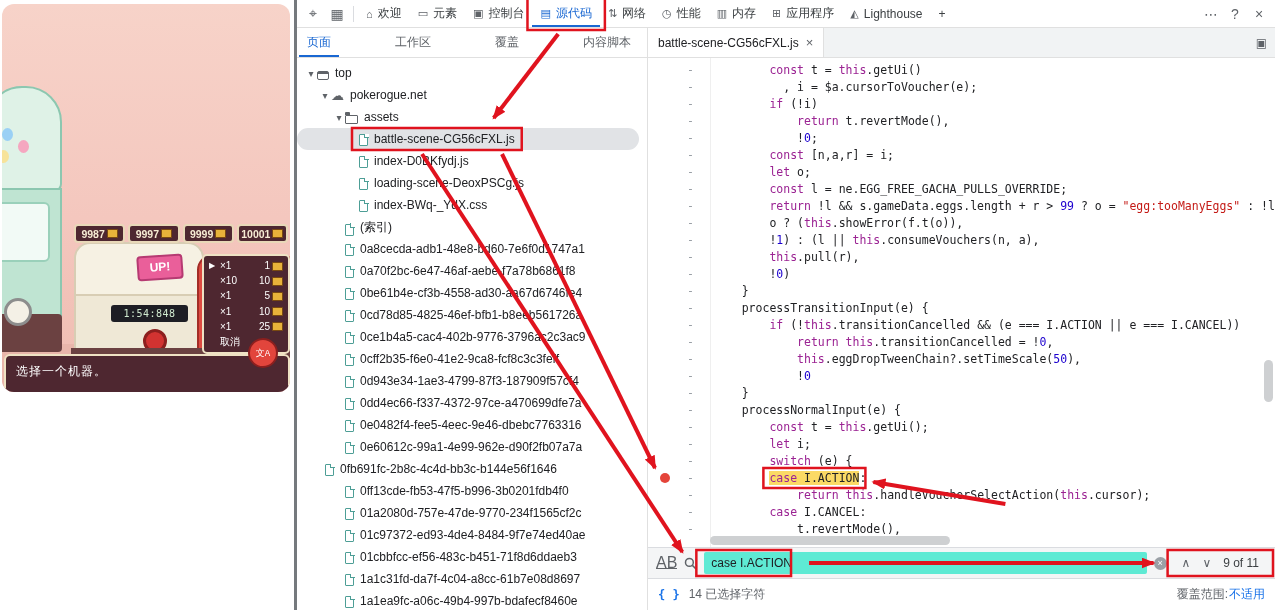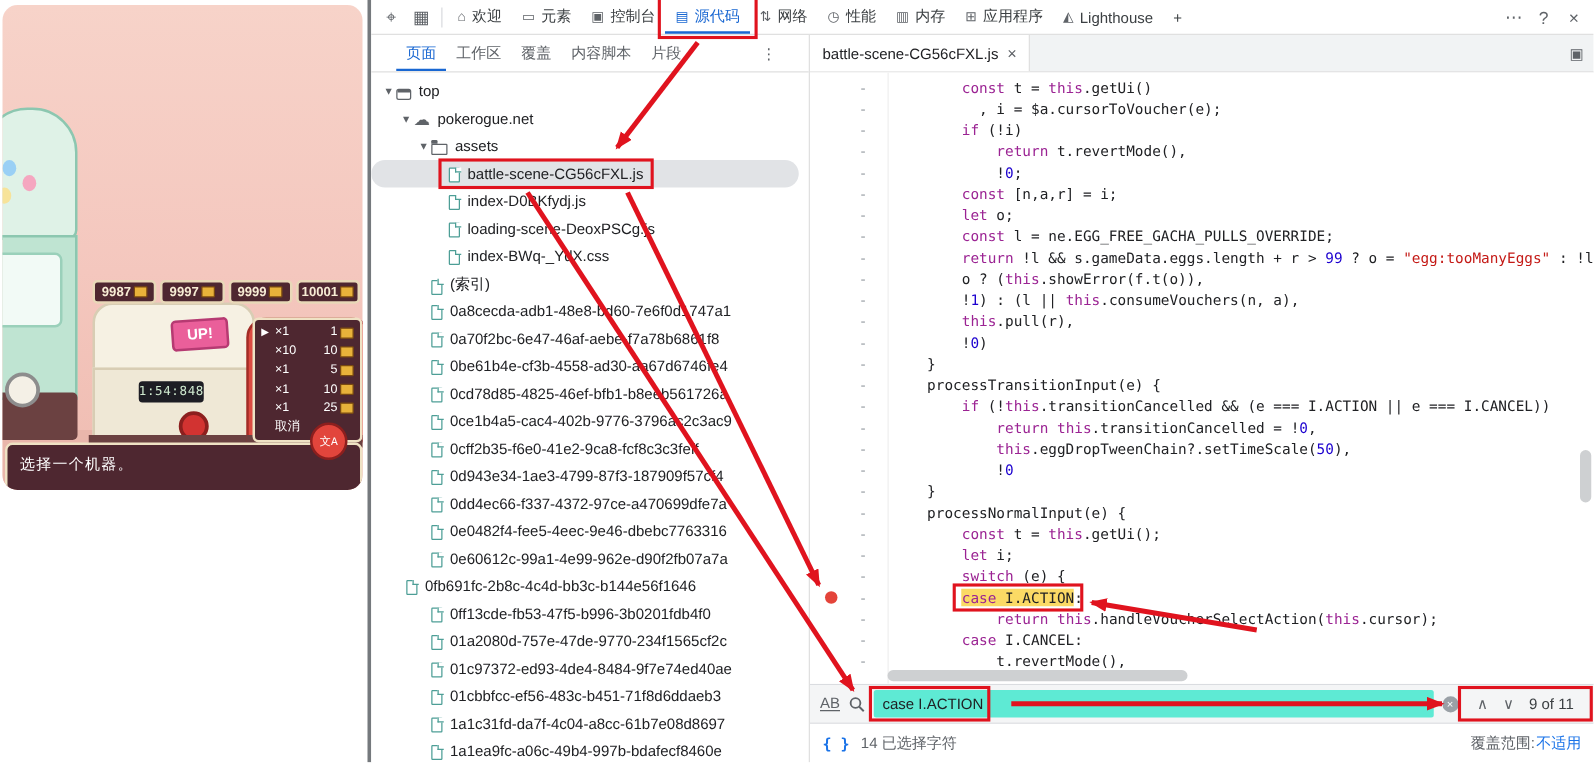--- a/index.html
+++ b/index.html
@@ -15,21 +15,21 @@
   .egg{position:absolute;width:11px;height:13px;border-radius:50%;}
   .mint-body{position:absolute;left:-16px;top:184px;width:72px;height:128px;background:#bfe4d2;border:2px solid #8cc7b0;}
   .mint-window{position:absolute;left:-6px;top:198px;width:50px;height:56px;background:#f2faf6;border:2px solid #9ad0ba;border-radius:6px;}
   .mint-base{position:absolute;left:-18px;top:310px;width:78px;height:38px;background:#6b4141;border-radius:4px;}
   .mint-dial{position:absolute;left:2px;top:294px;width:22px;height:22px;background:#f4f0e6;border:3px solid #8d8d8d;border-radius:50%;}
   
   .wm-canopy{position:absolute;left:72px;top:238px;width:126px;height:52px;background:#f6f1e3;border:2px solid #d8cdb4;border-radius:16px 16px 4px 4px;}
   .wm-sign{position:absolute;left:135px;top:251px;width:42px;height:21px;background:#ea5f9a;border:2px solid #b63a72;border-radius:4px;
      color:#fff;font-weight:bold;font-size:12px;text-align:center;line-height:21px;transform:rotate(-4deg);}
   .wm-mid{position:absolute;left:72px;top:290px;width:126px;height:60px;background:#efe8d6;border:2px solid #d8cdb4;}
-  .wm-display{position:absolute;left:109px;top:301px;width:52px;height:17px;background:#1d1d24;border-radius:3px;color:#cfe9cf;
+  .wm-display{position:absolute;left:109px;top:301px;width:77px;height:17px;background:#1d1d24;border-radius:3px;color:#cfe9cf;
      font-family:"DejaVu Sans Mono",monospace;font-size:10px;text-align:center;line-height:17px;letter-spacing:.5px;}
   .wm-knob{position:absolute;left:141px;top:325px;width:18px;height:18px;background:#d23331;border:3px solid #8c1f1e;border-radius:50%;}
   .wm-base{position:absolute;left:69px;top:344px;width:132px;height:10px;background:#6b4141;}
   
   .rm-body{position:absolute;left:195px;top:250px;width:96px;height:96px;background:#dd4a41;border:2px solid #a32c26;border-radius:16px 16px 0 0;}
   .rm-window{position:absolute;left:209px;top:268px;width:40px;height:34px;background:#3a2430;border-radius:6px;}
   .rm-base{position:absolute;left:195px;top:344px;width:96px;height:10px;background:#6b4141;}
   
   .vrow{position:absolute;left:72px;top:220px;right:2px;height:19px;display:flex;gap:3px;z-index:4;}
   .vbox{flex:1;display:flex;align-items:center;justify-content:center;gap:2px;background:#4e2730;border:2px solid #e8d8b8;border-radius:4px;
@@ -52,21 +52,21 @@
   .tb-icon{width:24px;text-align:center;color:#5f6368;font-size:14px;cursor:default;}
   .tb-sep{width:1px;height:16px;background:#dadce0;margin:0 4px;}
   #tb-tabs{display:flex;height:100%;}
   .tb-tab{display:flex;align-items:center;gap:5px;padding:0 8px;height:100%;color:#3c4043;white-space:nowrap;}
   .tb-tab .tbt-icon{font-size:11px;color:#5f6368;}
   .tb-tab.sel{color:#1967d2;box-shadow:inset 0 -2px 0 #1967d2;}
   .tb-tab.sel .tbt-icon{color:#1967d2;}
   .tb-right{margin-left:auto;display:flex;align-items:center;}
   .dt-main{display:flex;height:582px;}
   .dt-sidebar{width:351px;border-right:1px solid #e0e0e0;display:flex;flex-direction:column;box-sizing:border-box;}
-  #src-tabs{height:29px;display:flex;align-items:center;border-bottom:1px solid #e0e0e0;padding:0 20px;color:#5f6368;}
+  #src-tabs{height:29px;display:flex;align-items:center;border-bottom:1px solid #e0e0e0;padding:0 2px;color:#5f6368;gap:48px;}
   .src-tab{padding:0 8px;height:29px;line-height:29px;white-space:nowrap;}
   .src-tab.sel{color:#1967d2;box-shadow:inset 0 -2px 0 #1967d2;}
   .src-more{margin-left:auto;color:#5f6368;padding:0 6px;}
   #tree{flex:1;overflow:hidden;padding-top:4px;color:#202124;}
   .trow{height:22px;display:flex;align-items:center;white-space:nowrap;}
   .trow.sel{background:#e1e3e6;border-radius:12px;margin-right:8px;}
   .tarrow{width:12px;text-align:center;color:#5f6368;font-size:10px;flex:none;}
   .row-inner{display:flex;align-items:flex-end;gap:6px;}
   .tlabel{font-size:12px;}
   .ic-frame{width:12px;height:9px;border:1.5px solid #5f6368;border-radius:2px;position:relative;flex:none;box-sizing:border-box;}
@@ -90,21 +90,21 @@
   .ctext{padding-left:4px;color:#202124;}
   .kw{color:#9b2393;}
   .str{color:#c41a16;}
   .num{color:#1c00cf;}
   .match{background:#fbda65;}
   .hscroll{position:absolute;left:62px;right:14px;bottom:2px;height:9px;}
   .hthumb{width:240px;height:9px;background:#ced0d2;border-radius:5px;}
   .vscroll{position:absolute;right:2px;top:2px;bottom:14px;width:9px;}
   .vthumb{position:absolute;top:300px;height:42px;width:9px;background:#ced0d2;border-radius:5px;}
   .ed-search{height:30px;border-top:1px solid #dadce0;background:#f4f5f6;display:flex;align-items:center;padding:0 8px;gap:7px;}
-  .mc-icon{font-size:12px;color:#5f6368;border-bottom:1px solid #5f6368;line-height:11px;text-align:right;}
+  .mc-icon{font-size:16px;color:#5f6368;border-bottom:1px solid #5f6368;line-height:11px;text-align:right;}
   .search-box{flex:1;height:22px;background:#5eead4;border-radius:2px;display:flex;align-items:center;padding:0 7px;color:#202124;}
   .clear-circle{width:13px;height:13px;border-radius:50%;background:#9aa0a6;color:#fff;font-size:9px;line-height:13px;text-align:center;}
   .search-nav{display:flex;align-items:center;gap:12px;padding:0 8px;color:#5f6368;}
   .nav-count{color:#3c4043;}
   .ed-status{height:31px;border-top:1px solid #dadce0;background:#fff;display:flex;align-items:center;padding:0 10px;gap:9px;color:#5f6368;}
   .pretty{color:#1a73e8;font-family:"DejaVu Sans Mono",monospace;font-weight:bold;}
   .status-right{margin-left:auto;display:flex;gap:1px;}
   .cov-link{color:#1a73e8;}
   
   #anno{position:absolute;left:0;top:0;width:1275px;height:610px;pointer-events:none;z-index:99;}

